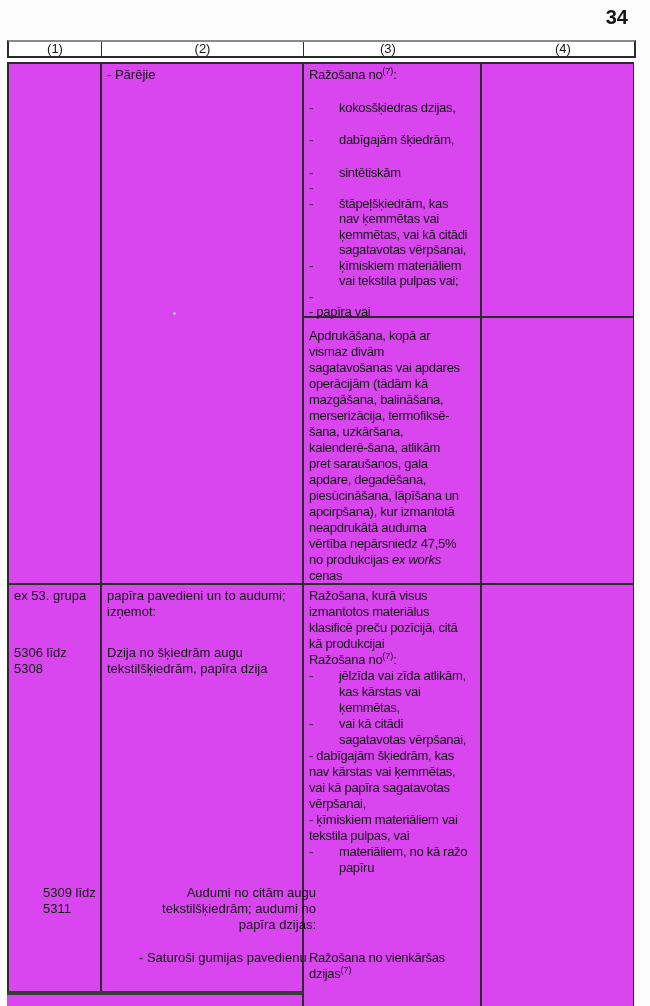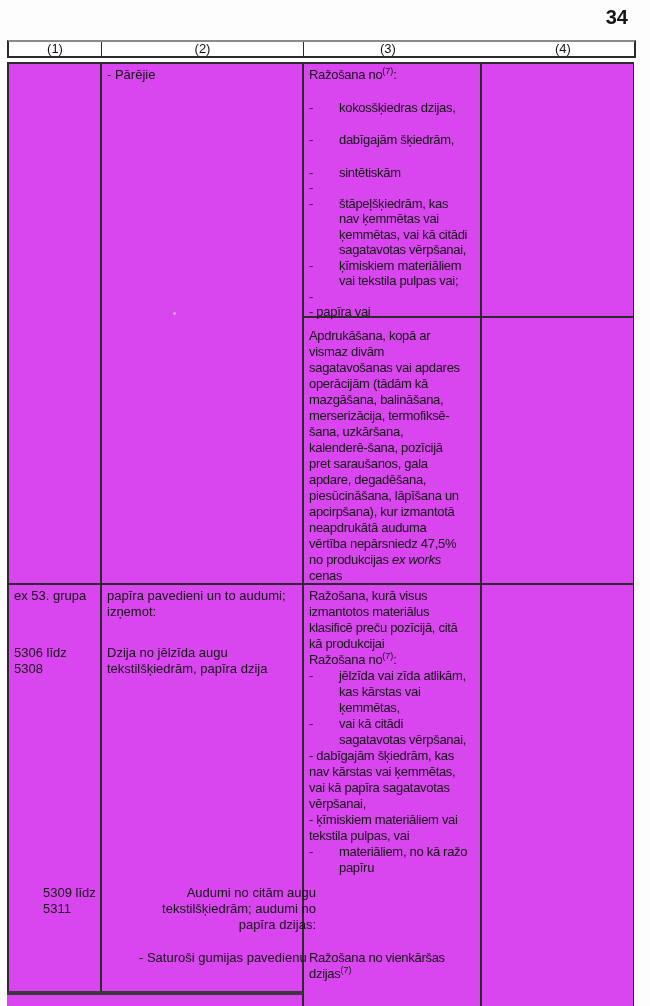--- a/index.html
+++ b/index.html
@@ -109,21 +109,21 @@
   </div>
 
   <div class="cell tight" style="left:302px;top:266px;width:170px;">
     <div class="ln">Apdrukāšana, kopā ar</div>
     <div class="ln">vismaz divām</div>
     <div class="ln">sagatavošanas vai apdares</div>
     <div class="ln">operācijām (tādām kā</div>
     <div class="ln">mazgāšana, balināšana,</div>
     <div class="ln">merserizācija, termofiksē-</div>
     <div class="ln">šana, uzkāršana,</div>
-    <div class="ln">kalenderē-šana, pozīcijā</div>
+    <div class="ln">kalenderē-šana, atlikām</div>
     <div class="ln">pret saraušanos, gala</div>
     <div class="ln">apdare, degadēšana,</div>
     <div class="ln">piesūcināšana, lāpīšana un</div>
     <div class="ln">apcirpšana), kur izmantotā</div>
     <div class="ln">neapdrukātā auduma</div>
     <div class="ln">vērtība nepārsniedz 47,5%</div>
     <div class="ln"><span>no produkcijas </span><em>ex works</em></div>
     <div class="ln">cenas</div>
   </div>
 
@@ -137,21 +137,21 @@
   <div class="cell" style="left:7px;top:823px;width:84px;margin-left:29px;">
     <div class="ln">5309 līdz</div>
     <div class="ln">5311</div>
   </div>
 
   <div class="cell" style="left:100px;top:526px;width:193px;">
     <div class="ln">papīra pavedieni un to audumi;</div>
     <div class="ln">izņemot:</div>
   </div>
   <div class="cell" style="left:100px;top:583px;width:193px;">
-    <div class="ln">Dzija no jēlzīda augu</div>
+    <div class="ln">Dzija no šķiedrām augu</div>
     <div class="ln">tekstilšķiedrām, papīra dzija</div>
   </div>
   <div class="cell" style="left:116px;top:823px;width:193px;text-align:right;">
     <div class="ln">Audumi no citām augu</div>
     <div class="ln">tekstilšķiedrām; audumi no</div>
     <div class="ln">papīra dzijas:</div>
   </div>
   <div class="cell" style="left:100px;top:888px;width:193px;margin-left:32px;">
     <div class="ln">- Saturoši gumijas pavedienu</div>
   </div>

